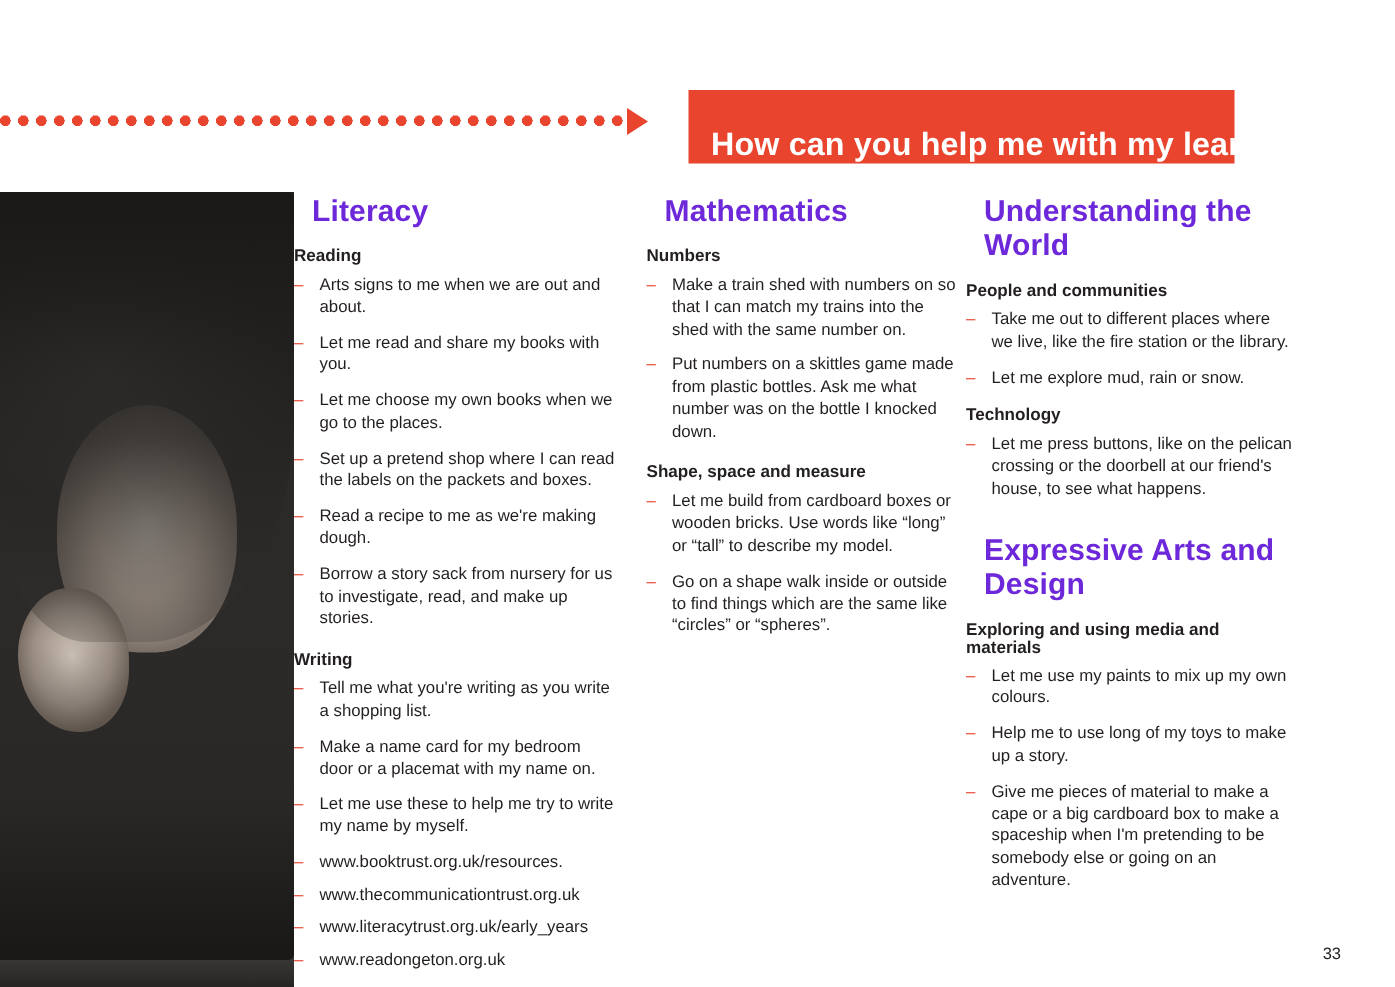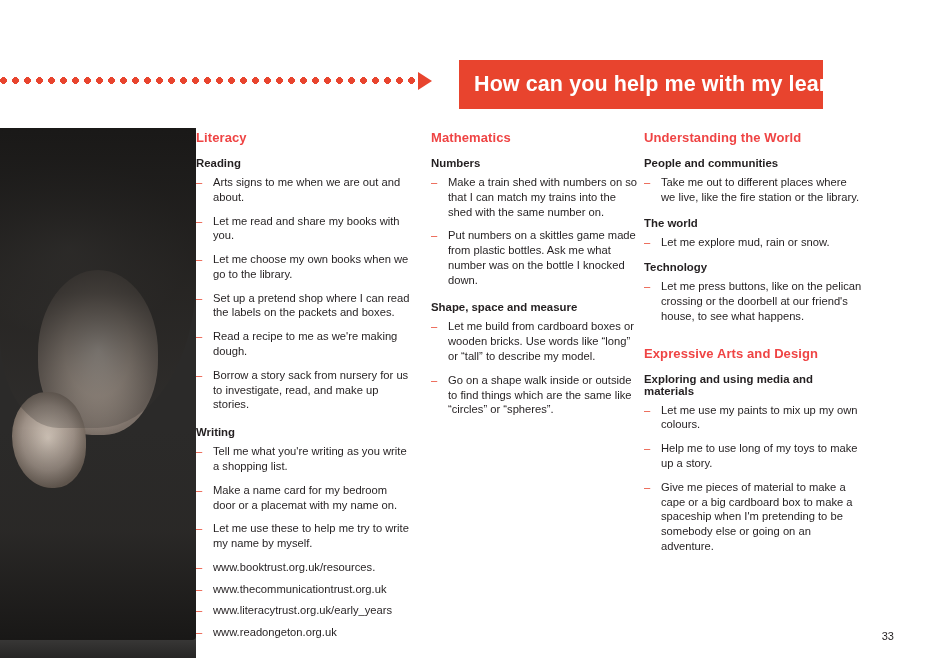--- a/index.html
+++ b/index.html
@@ -106,21 +106,21 @@
   }
 
   .banner {
     position: absolute;
     left: 459px;
     top: 60px;
     width: 364px;
     height: 49px;
     background: #e8442e;
     display: flex;
-    align-items: center;
+    align-items: flex-end;
   }
   .banner-title {
     color: #ffffff;
     font-size: 21.5px;
     font-weight: bold;
     letter-spacing: 0.1px;
     padding-left: 15px;
     white-space: nowrap;
   }
 
@@ -134,24 +134,24 @@
   }
   .col {
     position: absolute;
     top: 0;
   }
   .col-1 { left: 0;   width: 216px; }
   .col-2 { left: 235px; width: 212px; }
   .col-3 { left: 448px; width: 220px; }
 
   h2.sec-title {
-    font-size: 13px;
+    font-size: 20px;
     font-weight: bold;
-    margin: 0 0 12px 0;
-    color: #ef4444;
+    margin: 0 0 12px 12px;
+    color: #6d28d9;
     letter-spacing: 0.1px;
   }
   h2.sec-title.spaced {
     margin-top: 22px;
   }
   h3.sub-title {
     font-size: 11.4px;
     font-weight: bold;
     margin: 0 0 6px 0;
     color: #231f20;
@@ -219,21 +219,21 @@
 
 <div class="columns">
 
   <div class="col col-1">
     <h2 class="sec-title">Literacy</h2>
 
     <h3 class="sub-title">Reading</h3>
     <ul class="dash-list">
       <li>Arts signs to me when we are out and  about.</li>
       <li>Let me read and share my books with you.</li>
-      <li>Let me choose my own books when we go to the library.</li>
+      <li>Let me choose my own books when we go to the places.</li>
       <li>Set up a pretend shop where I can read the labels on the packets and boxes.</li>
       <li>Read a recipe to me as we're making dough.</li>
       <li>Borrow a story sack from nursery for us to investigate, read, and make up stories.</li>
     </ul>
 
     <h3 class="sub-title gap">Writing</h3>
     <ul class="dash-list">
       <li>Tell me what you're writing as you write a shopping list.</li>
       <li>Make a name card for my bedroom door or a placemat with my name on.</li>
       <li>Let me use these to help me try to write my name by myself.</li>
@@ -264,21 +264,20 @@
   </div>
 
   <div class="col col-3">
     <h2 class="sec-title">Understanding the World</h2>
 
     <h3 class="sub-title">People and communities</h3>
     <ul class="dash-list">
       <li>Take me out to different places where we live, like the fire station or the library.</li>
     </ul>
 
-    <h3 class="sub-title gap-sm">The world</h3>
     <ul class="dash-list">
       <li>Let me explore mud, rain or snow.</li>
     </ul>
 
     <h3 class="sub-title gap-sm">Technology</h3>
     <ul class="dash-list">
       <li>Let me press buttons, like on the pelican crossing or the doorbell at our friend's house, to see what happens.</li>
     </ul>
 
     <h2 class="sec-title spaced">Expressive Arts and Design</h2>

